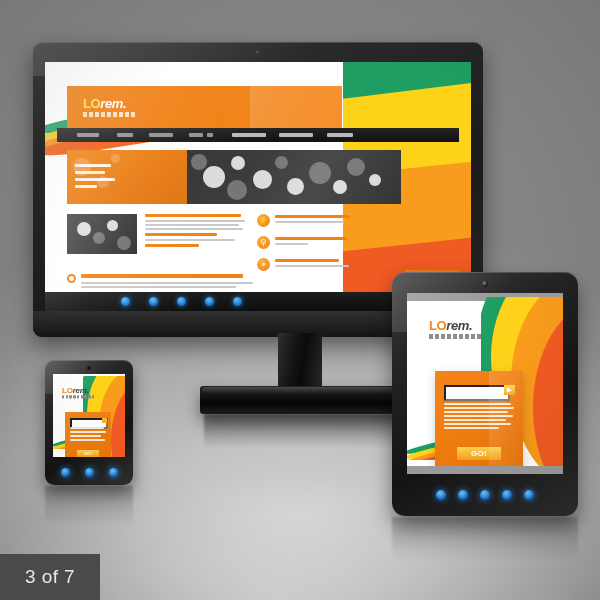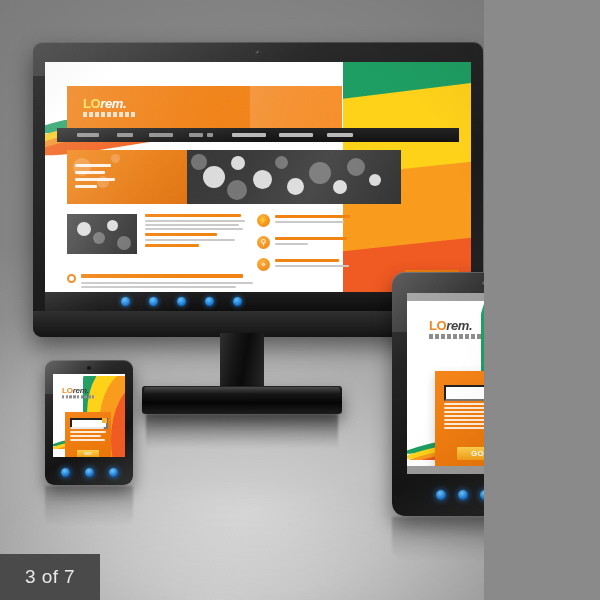--- a/index.html
+++ b/index.html
@@ -2,21 +2,21 @@
 <html><head>
 <meta charset="utf-8">
 <style>
   html,body{margin:0;padding:0;}
   body{
     width:600px;height:600px;overflow:hidden;
     font-family:"Liberation Sans", sans-serif;
     background:#8a8a8a;
   }
   #stage{
-    position:relative;width:484px;height:600px;overflow:hidden;
+    position:relative;width:600px;height:600px;overflow:hidden;
     background:
       radial-gradient(ellipse 520px 300px at 50% 86%, #d2d2d2 0%, #c2c2c2 28%, #a8a8a8 58%, #8e8e8e 80%, #848484 100%),
       linear-gradient(#8a8a8a,#8a8a8a);
   }
   
   .floor{
     position:absolute;left:0;right:0;bottom:0;height:250px;
     background:radial-gradient(ellipse 420px 170px at 46% 100%, rgba(255,255,255,.34) 0%, rgba(255,255,255,.12) 45%, rgba(255,255,255,0) 72%);
     pointer-events:none;
   }

